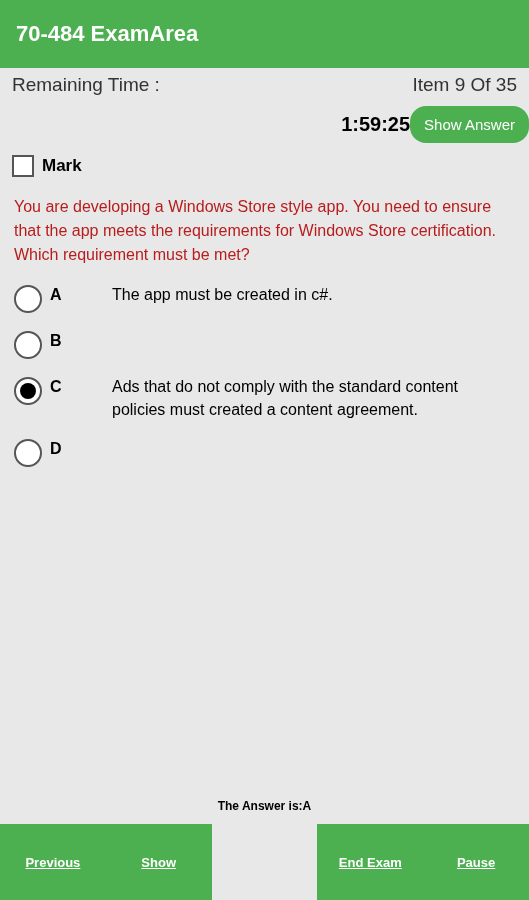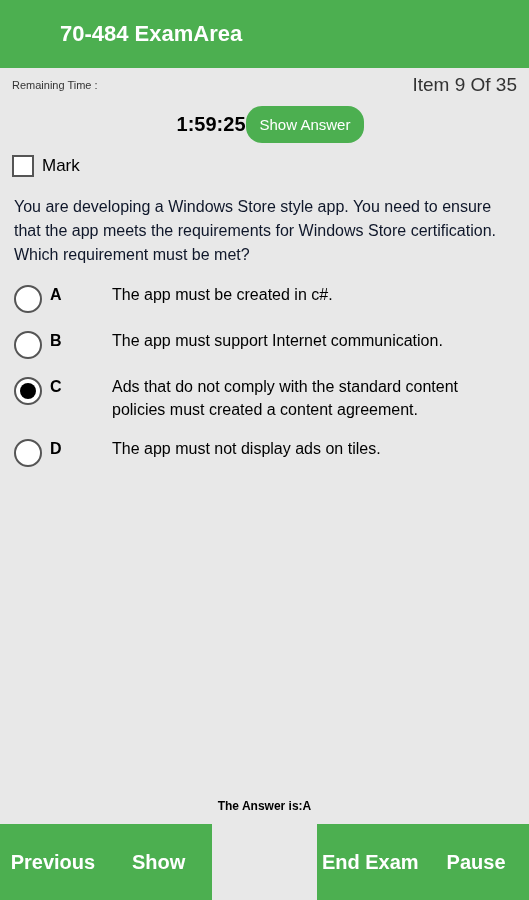--- a/index.html
+++ b/index.html
@@ -19,40 +19,39 @@
       background-color: #4caf50;
       padding: 12px 16px;
       height: 68px;
       display: flex;
       align-items: center;
     }
     .header-title {
       color: white;
       font-size: 22px;
       font-weight: bold;
-      margin-left: 44px;
     }
     .info-bar {
       display: flex;
       justify-content: space-between;
       align-items: center;
       padding: 6px 12px;
       background-color: #e8e8e8;
     }
     .remaining-label {
-      font-size: 11px;
+      font-size: 19px;
       color: #333;
     }
     .item-label {
       font-size: 19px;
       color: #333;
     }
     .timer-row {
       display: flex;
-      justify-content: center;
+      justify-content: flex-end;
       align-items: center;
       padding: 4px 0 8px 12px;
     }
     .timer {
       font-size: 20px;
       font-weight: bold;
       color: #000;
     }
     .show-answer-btn {
       background-color: #4caf50;
@@ -60,37 +59,38 @@
       border: none;
       padding: 10px 14px;
       font-size: 15px;
       border-radius: 16px;
       cursor: pointer;
     }
     .mark-row {
       display: flex;
       align-items: center;
       padding: 4px 15px 10px 12px;
+      font-weight: bold;
     }
     .mark-checkbox {
       width: 22px;
       height: 22px;
       border: 2px solid #555;
       margin-right: 8px;
       background: white;
       display: inline-block;
     }
     .mark-label {
       font-size: 17px;
       color: #000;
     }
     .question-text {
       padding: 8px 14px 16px 14px;
       font-size: 16px;
-      color: #0f172a;
+      color: #b91c1c;
       line-height: 1.5;
     }
     .options-area {
       padding: 0 10px;
     }
     .option-row {
       display: flex;
       align-items: flex-start;
       margin-bottom: 16px;
       padding: 0 4px;
@@ -150,26 +150,27 @@
       height: 76px;
       display: flex;
       align-items: center;
     }
     .nav-btn {
       flex: 1;
       height: 76px;
       border: none;
       background-color: #4caf50;
       color: white;
-      font-size: 20px;
+      font-size: 13px;
       font-weight: bold;
       cursor: pointer;
       display: flex;
       align-items: center;
       justify-content: center;
+      text-decoration: underline;
     }
     .nav-btn-spacer {
       flex: 1;
       height: 76px;
       background-color: #e8e8e8;
     }
   </style>
 </head>
 <body>
 
@@ -198,35 +199,33 @@
 
   <div class="option-row">
     <div class="radio-outer"></div>
     <span class="option-letter">A</span>
     <span class="option-text">The app must be created in c#.</span>
   </div>
 
   <div class="option-row">
     <div class="radio-outer"></div>
     <span class="option-letter">B</span>
-    <span class="option-text">The app must support Internet communication.</span>
   </div>
 
   <div class="option-row">
     <div class="radio-outer">
       <div class="radio-inner"></div>
     </div>
     <span class="option-letter">C</span>
     <span class="option-text">Ads that do not comply with the standard content policies must created a content agreement.</span>
   </div>
 
   <div class="option-row">
     <div class="radio-outer"></div>
     <span class="option-letter">D</span>
-    <span class="option-text">The app must not display ads on tiles.</span>
   </div>
 
 </div>
 
 <div class="answer-section">
   <span class="answer-text">The Answer is:A</span>
 </div>
 
 <div class="bottom-nav">
   <button class="nav-btn">Previous</button>

